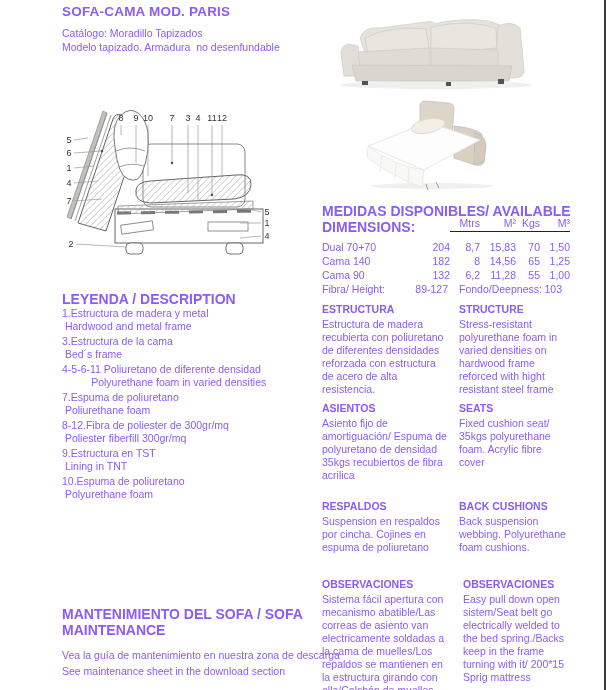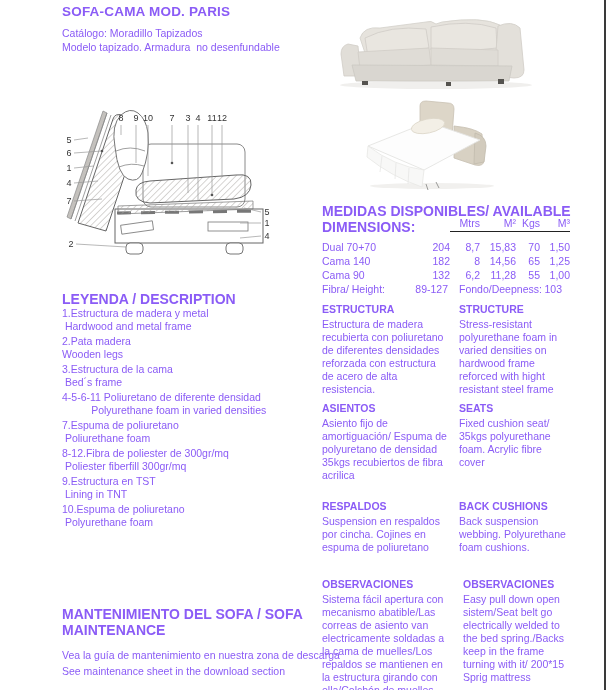--- a/index.html
+++ b/index.html
@@ -185,24 +185,20 @@
   <div class="abs t-body" style="left:459px;top:283px;">Fondo/Deepness:</div>
   <div class="abs t-body" style="left:459px;top:283px;width:103px;text-align:right;">103</div>
 
   <div class="abs" style="left:62px;top:291px;width:250px;">
     <div class="t-head" style="margin-bottom:0;">LEYENDA / DESCRIPTION</div>
     <div class="legend-item">
         <div>1.Estructura de madera y metal</div>
         <div> Hardwood and metal frame</div>
       </div>
     <div class="legend-item">
-        <div>2.Pata madera</div>
-        <div>Wooden legs</div>
-      </div>
-    <div class="legend-item">
         <div>3.Estructura de la cama</div>
         <div> Bed´s frame</div>
       </div>
     <div class="legend-item">
         <div>4-5-6-11 Poliuretano de diferente densidad</div>
         <div>          Polyurethane foam in varied densities</div>
       </div>
     <div class="legend-item">
         <div>7.Espuma de poliuretano</div>
         <div> Poliurethane foam</div>

